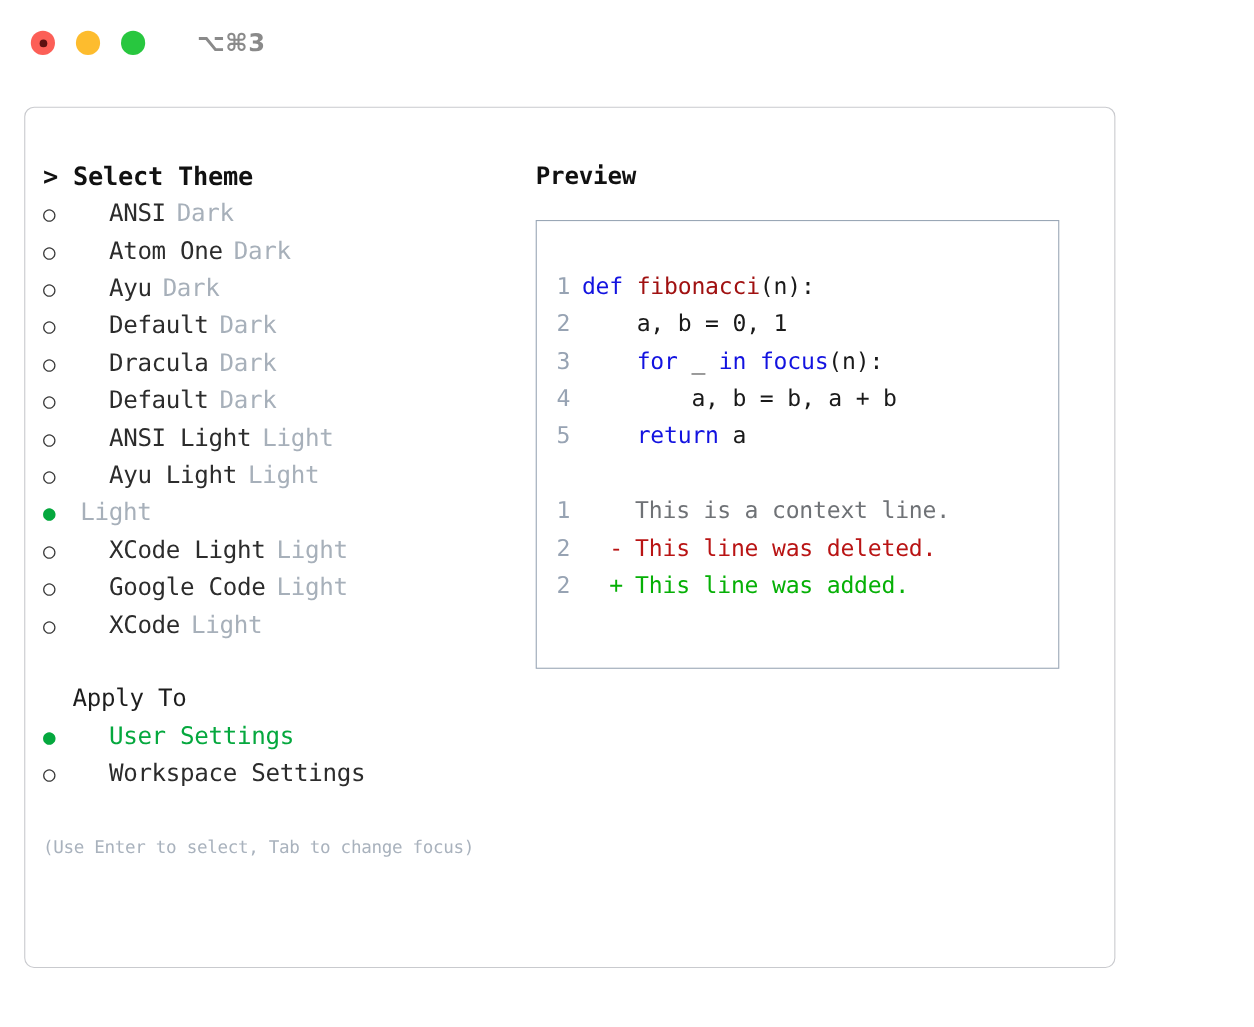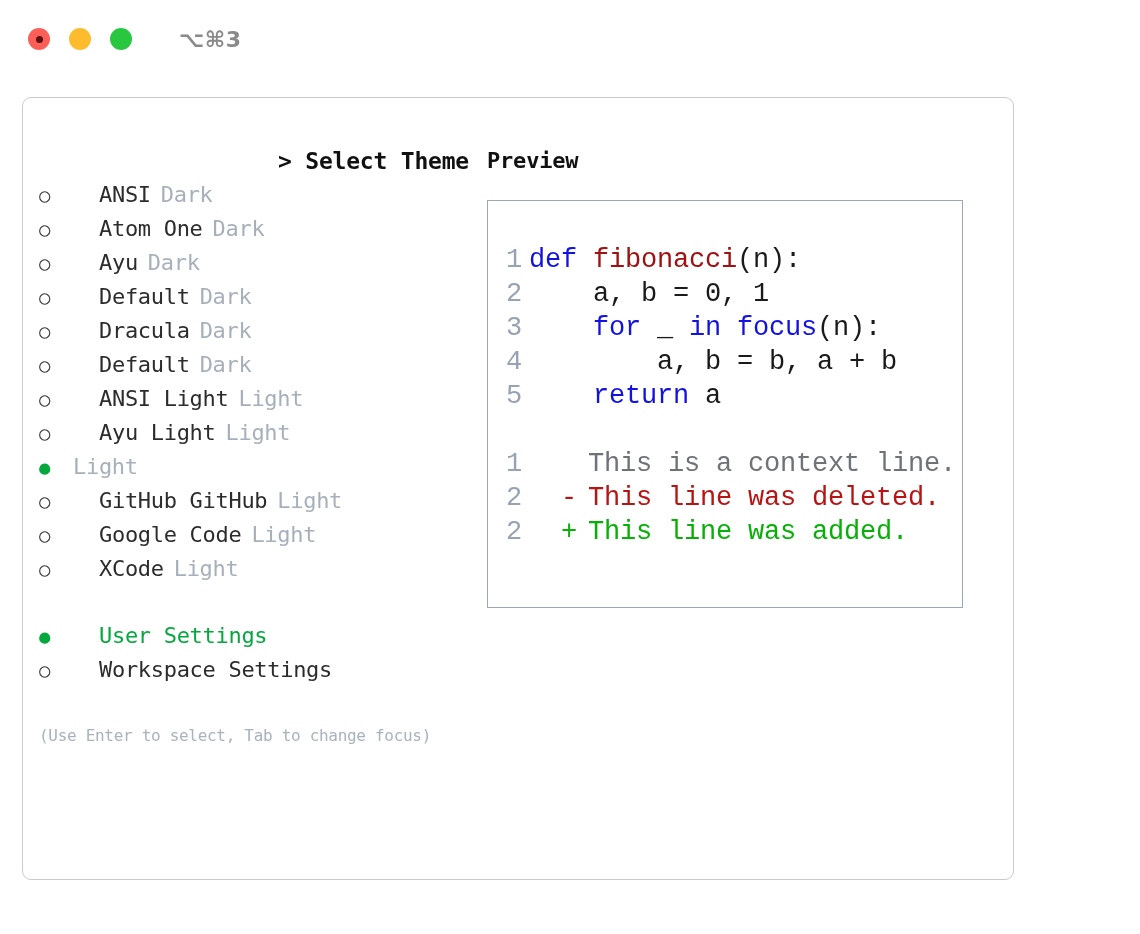--- a/index.html
+++ b/index.html
@@ -97,21 +97,20 @@
     width: 430px;
   }
 
   .list-title {
     font-size: 23px;
     font-weight: bold;
     color: #111111;
     line-height: 34px;
     white-space: pre;
     letter-spacing: -0.2px;
-    text-align: right;
   }
 
   .theme-row {
     display: flex;
     align-items: baseline;
     line-height: 34px;
     font-size: 22px;
     white-space: pre;
     letter-spacing: -0.3px;
   }
@@ -170,25 +169,24 @@
     margin-top: 22px;
     width: 476px;
     height: 408px;
     border: 1.5px solid #9aa7b6;
     box-sizing: border-box;
     background: #ffffff;
     padding: 42px 0 0 18px;
   }
 
   .code-line, .diff-line {
-    font-size: 27px;
+    font-size: 21px;
     line-height: 34px;
     white-space: pre;
     letter-spacing: -0.2px;
-    font-family: Liberation Mono, monospace;
   }
   .ln {
     color: #97a3b3;
     display: inline-block;
     width: 12px;
     text-align: right;
     margin-right: 11px;
   }
   .kw   { color: #1313e0; }
   .fn   { color: #a01111; }
@@ -226,26 +224,27 @@
         <div id="theme-list">
             <div class="theme-row"><span class="marker">○</span><span class="theme-name">ANSI</span><span class="theme-cat">Dark</span></div>
             <div class="theme-row"><span class="marker">○</span><span class="theme-name">Atom One</span><span class="theme-cat">Dark</span></div>
             <div class="theme-row"><span class="marker">○</span><span class="theme-name">Ayu</span><span class="theme-cat">Dark</span></div>
             <div class="theme-row"><span class="marker">○</span><span class="theme-name">Default</span><span class="theme-cat">Dark</span></div>
             <div class="theme-row"><span class="marker">○</span><span class="theme-name">Dracula</span><span class="theme-cat">Dark</span></div>
             <div class="theme-row"><span class="marker">○</span><span class="theme-name">Default</span><span class="theme-cat">Dark</span></div>
             <div class="theme-row"><span class="marker">○</span><span class="theme-name">ANSI Light</span><span class="theme-cat">Light</span></div>
             <div class="theme-row"><span class="marker">○</span><span class="theme-name">Ayu Light</span><span class="theme-cat">Light</span></div>
             <div class="theme-row selected"><span class="marker">●</span><span class="theme-cat">Light</span></div>
-            <div class="theme-row"><span class="marker">○</span><span class="theme-name">GitHub GitHub</span><span class="theme-cat">Light</span></div>
+            <div class="theme-row"><span class="marker">○</span><span class="theme-name">XCode Light</span><span class="theme-cat">Light</span></div>
             <div class="theme-row"><span class="marker">○</span><span class="theme-name">Google Code</span><span class="theme-cat">Light</span></div>
             <div class="theme-row"><span class="marker">○</span><span class="theme-name">XCode</span><span class="theme-cat">Light</span></div>
           </div>
 
         <div class="apply-block">
+          <div class="apply-title">Apply To</div>
           <div id="apply-list">
               <div class="theme-row selected"><span class="marker">●</span><span class="theme-name">User Settings</span></div>
               <div class="theme-row"><span class="marker">○</span><span class="theme-name">Workspace Settings</span></div>
             </div>
         </div>
 
         <div class="hint">(Use Enter to select, Tab to change focus)</div>
       </div>
 
       <div class="right-col">

